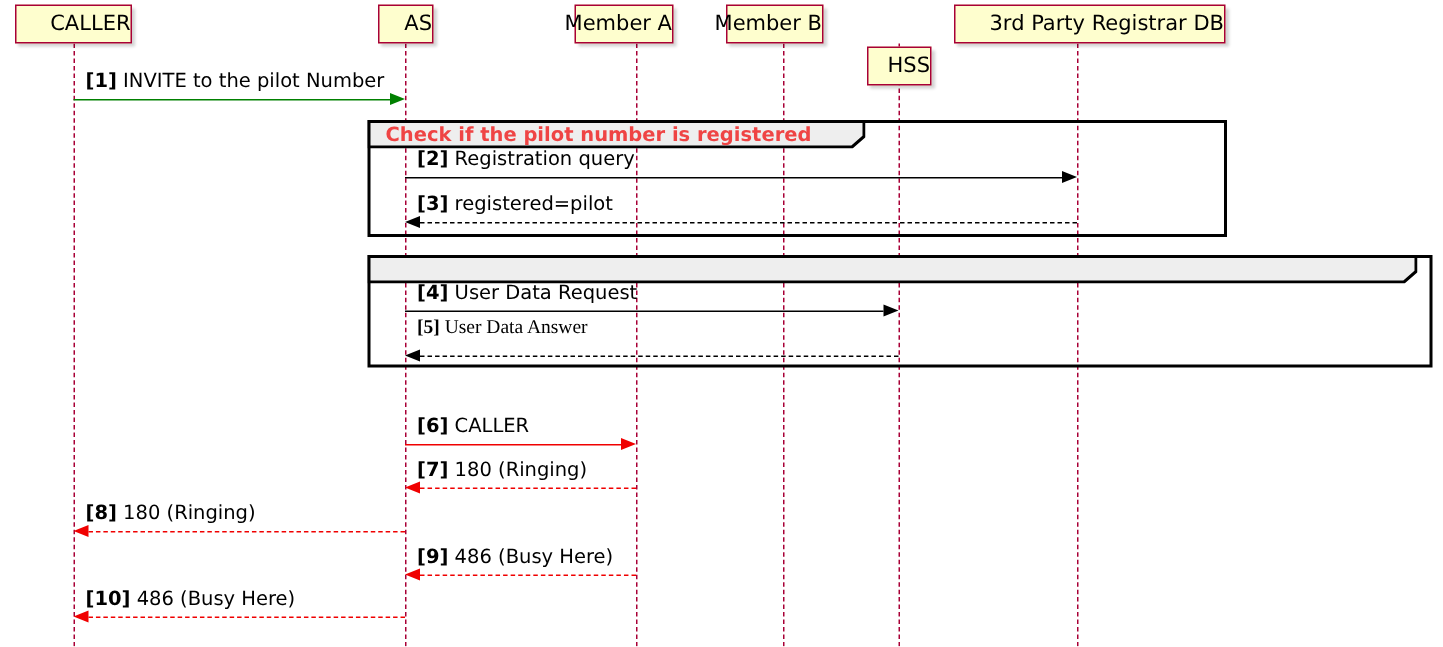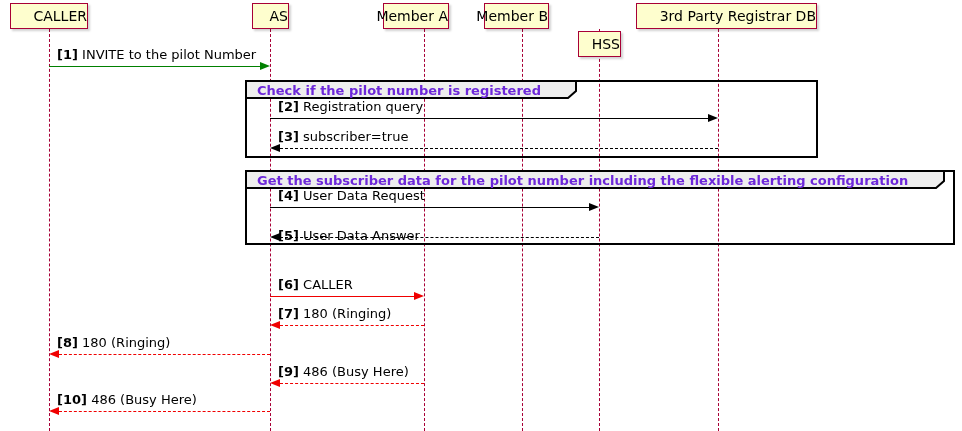--- a/index.html
+++ b/index.html
@@ -7,21 +7,21 @@
   .canvas{position:relative;width:962px;height:431px;background:#ffffff;overflow:hidden;}
 
   .participant{position:absolute;top:3px;height:26px;background:#FEFECE;border:1.5px solid #A80036;
     box-sizing:border-box;display:flex;align-items:center;justify-content:flex-end;font-size:14px;color:#000;
     box-shadow:2px 2px 2px rgba(0,0,0,0.18);white-space:nowrap;padding-left:23px;}
 
   .lifeline{position:absolute;top:29px;height:402px;width:0;border-left:1px dashed #A80036;}
 
   .frame{position:absolute;border:2px solid #000;box-sizing:border-box;background:transparent;}
   .frame-tab{position:absolute;top:-2px;left:-2px;display:block;}
-  .frame-title{position:absolute;top:1px;left:10px;font-size:13px;font-weight:bold;color:#6d28d9;white-space:nowrap;}
+  .frame-title{position:absolute;top:1px;left:10px;font-size:13px;font-weight:bold;color:#ef4444;white-space:nowrap;}
 
   .msg-label{position:absolute;font-size:13px;color:#000;white-space:nowrap;}
   .msg-label .seq{font-weight:bold;}
 
   .msg-line{position:absolute;height:0;border-top:1px solid #000;}
   .msg-line.dashed{border-top-style:dashed;}
   .msg-line.green{border-top-color:#008000;}
   .msg-line.red{border-top-color:#F00000;}
 
   .head{position:absolute;width:0;height:0;border-top:4px solid transparent;border-bottom:4px solid transparent;}
@@ -47,21 +47,20 @@
     <svg class="frame-tab" width="332" height="19" viewBox="0 0 332 19">
       <path d="M1,1 L331,1 L331,11 L323,18 L1,18 Z" fill="#EEEEEE" stroke="#000000" stroke-width="2"></path>
     </svg>
     <div class="frame-title">Check if the pilot number is registered</div>
   </div>
 
   <div class="frame" style="left:245px;top:170px;width:710px;height:75px;">
     <svg class="frame-tab" width="700" height="19" viewBox="0 0 700 19">
       <path d="M1,1 L699,1 L699,11 L691,18 L1,18 Z" fill="#EEEEEE" stroke="#000000" stroke-width="2"></path>
     </svg>
-    <div class="frame-title">Get the subscriber data for the pilot number including the flexible alerting configuration</div>
   </div>
 
 
   <div class="participant" style="left:10px;width:78px;">
       <span>CALLER</span>
     </div>
   <div class="participant" style="left:252px;width:37px;">
       <span>AS</span>
     </div>
   <div class="participant" style="left:383px;width:66px;">
@@ -86,33 +85,33 @@
 
   <div class="msg-label" style="left:278px;top:99px;text-align:right;">
     <span class="seq">[2]</span>
     <span>Registration query</span>
   </div>
   <div class="msg-line" style="left:270px;top:118px;width:438px;"></div>
   <div class="head right" style="left:708px;top:114px;"></div>
 
   <div class="msg-label" style="left:278px;top:129px;">
     <span class="seq">[3]</span>
-    <span>subscriber=true</span>
+    <span>registered=pilot</span>
   </div>
   <div class="msg-line dashed" style="left:280px;top:148px;width:438px;"></div>
   <div class="head left" style="left:270px;top:144px;"></div>
 
   <div class="msg-label" style="left:278px;top:188px;">
     <span class="seq">[4]</span>
     <span>User Data Request</span>
   </div>
   <div class="msg-line" style="left:270px;top:207px;width:319px;"></div>
   <div class="head right" style="left:589px;top:203px;"></div>
 
-  <div class="msg-label" style="left:278px;top:228px;">
+  <div class="msg-label" style="left:278px;top:210px;font-family:Liberation Serif, serif;">
     <span class="seq">[5]</span>
     <span>User Data Answer</span>
   </div>
   <div class="msg-line dashed" style="left:280px;top:237px;width:319px;"></div>
   <div class="head left" style="left:270px;top:233px;"></div>
 
   <div class="msg-label" style="left:278px;top:277px;">
     <span class="seq">[6]</span>
     <span>CALLER</span>
   </div>

